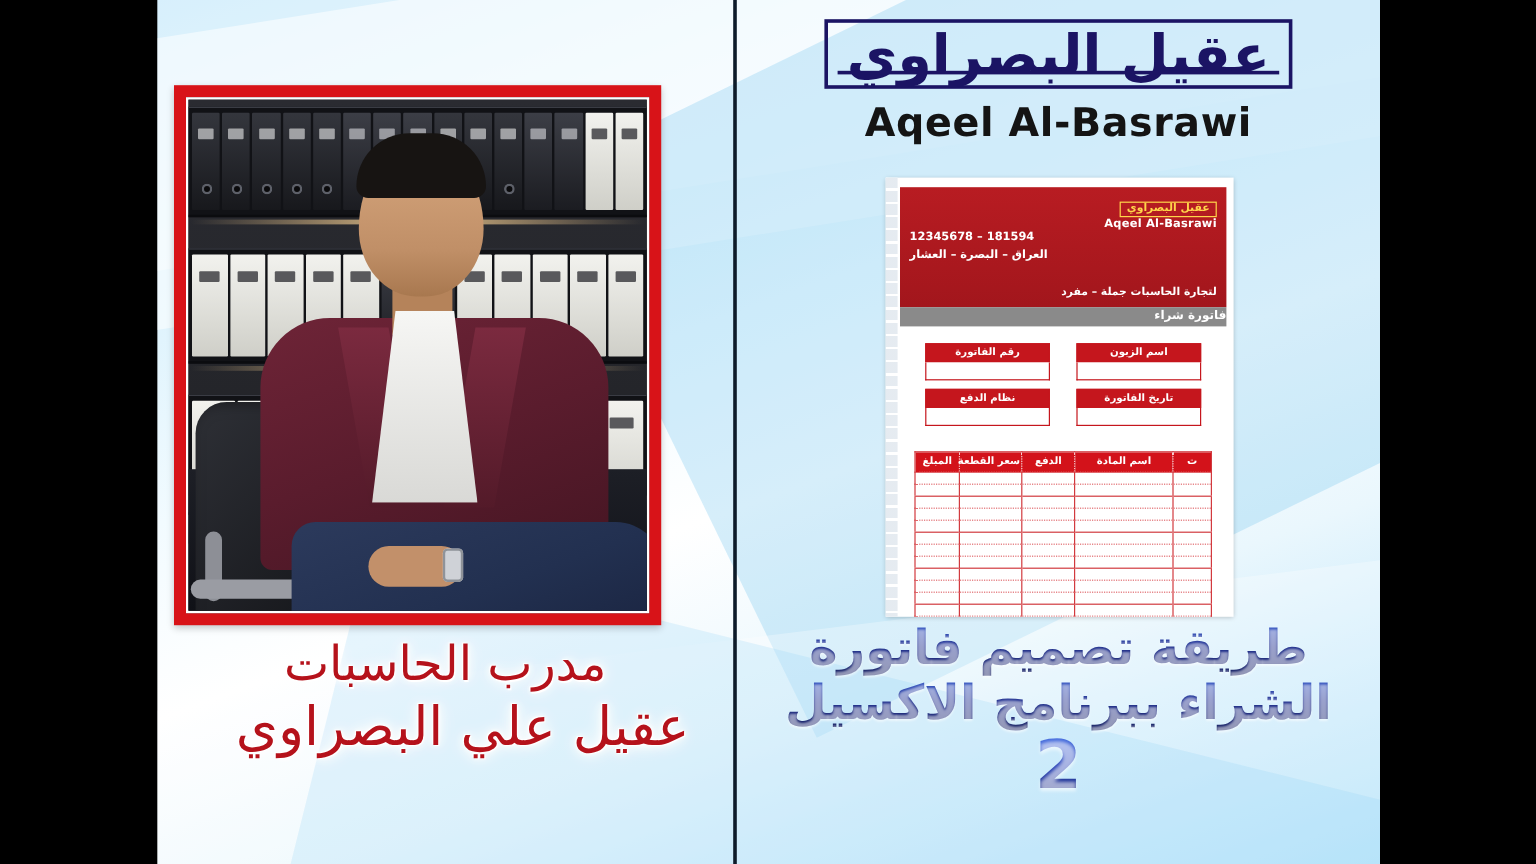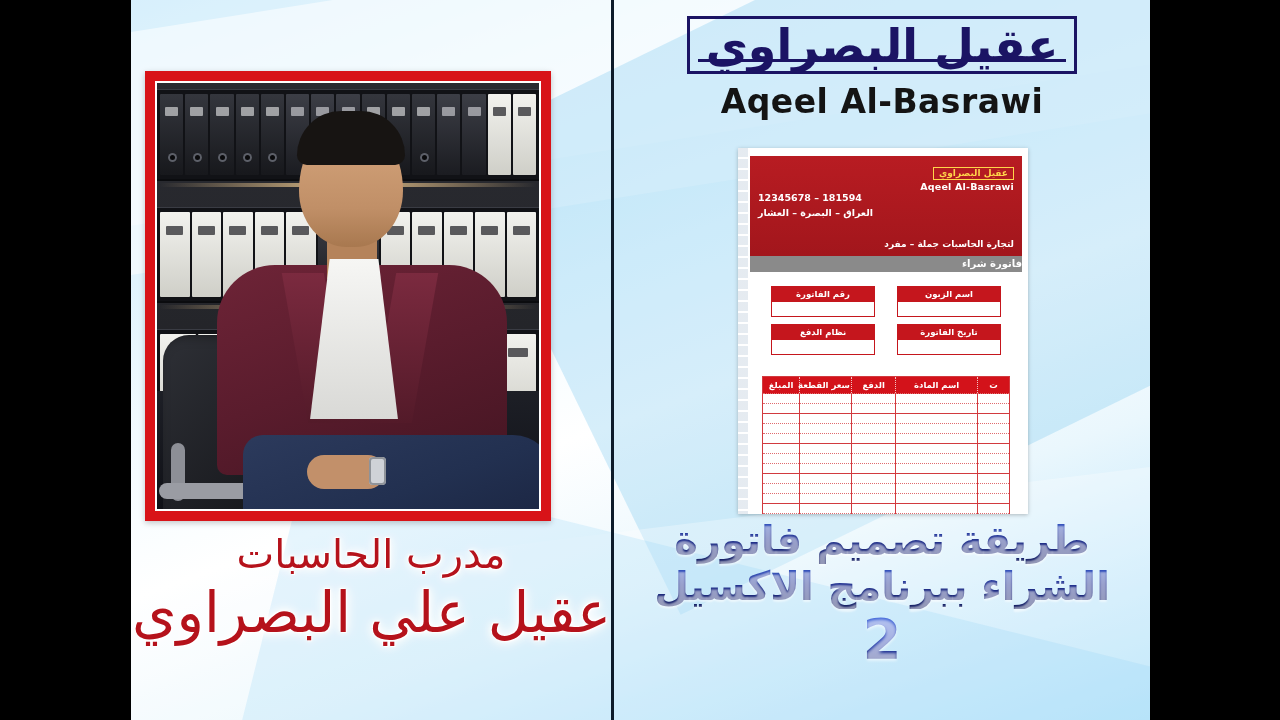--- a/index.html
+++ b/index.html
@@ -324,21 +324,21 @@
   .cap-line {
     color: #b5121b;
     font-weight: 400;
     line-height: 1.12;
     text-shadow:
       0 0 4px #ffffff, 0 0 8px #ffffff, 0 0 12px #ffffff,
       0 0 16px #ffffff, 1px 1px 0 #ffffff, -1px -1px 0 #ffffff;
     white-space: nowrap;
   }
   .cap-line.l1 { font-size: 40px; letter-spacing: 0px; }
-  .cap-line.l2 { font-size: 57px; margin-top: 4px; margin-left: 29px; }
+  .cap-line.l2 { font-size: 45px; margin-top: 4px; margin-left: 29px; }
 
   
   #right-panel {
     position: absolute;
     left: 483px; top: 0;
     width: 629px; height: 720px;
     z-index: 20;
   }
 
   

